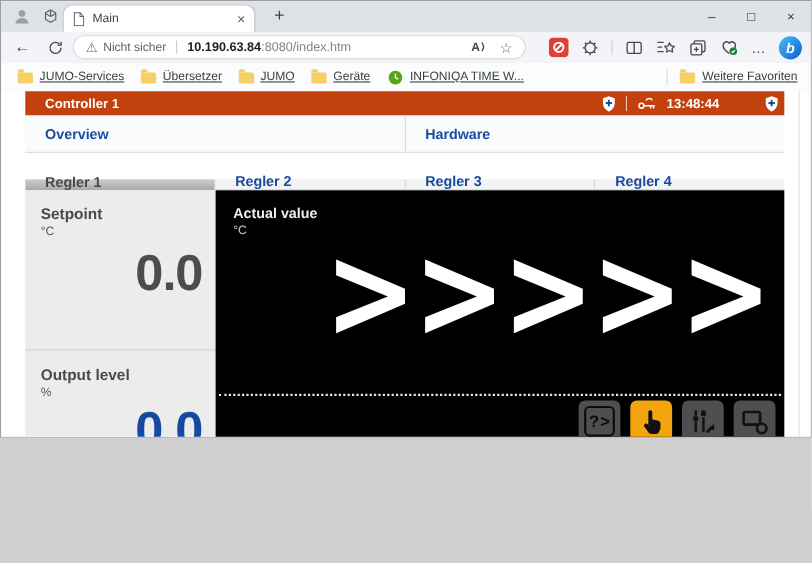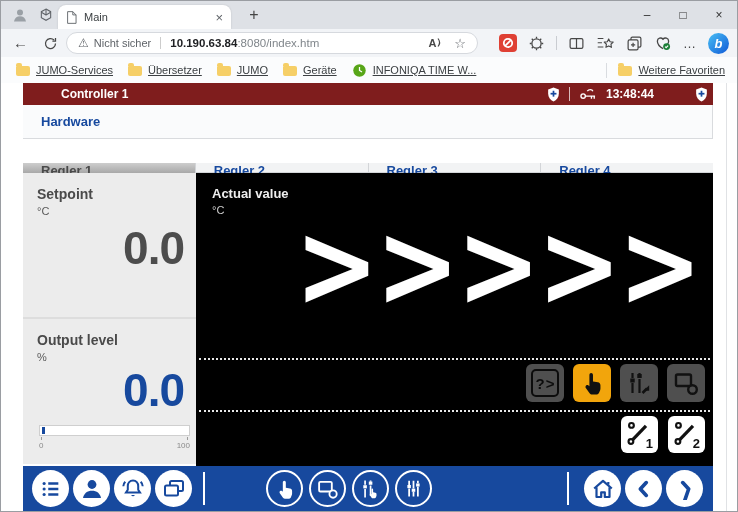--- a/index.html
+++ b/index.html
@@ -1,16 +1,16 @@
 <!DOCTYPE html>
 <html><head>
 <meta charset="utf-8">
 <style>
   html,body{margin:0;padding:0;background:#cfcfcf;}
-  .window{position:relative;width:738px;height:512px;box-sizing:border-box;border:1px solid #9a9da2;background:#fff;overflow:hidden;font-family:"Liberation Sans",sans-serif;-webkit-font-smoothing:antialiased;}
+  .window{position:relative;width:738px;height:398px;box-sizing:border-box;border:1px solid #9a9da2;background:#fff;overflow:hidden;font-family:"Liberation Sans",sans-serif;-webkit-font-smoothing:antialiased;}
   svg{display:block;}
 
   
   .titlebar{position:absolute;top:0;left:0;right:0;height:28px;background:#dee1e6;}
   .tb-btn{position:absolute;top:5px;width:18px;height:18px;display:flex;align-items:center;justify-content:center;}
   .profile-btn{left:10px;}
   .workspaces-btn{left:36px;}
   .tab{position:absolute;left:57px;top:4px;width:173px;height:24px;background:#fff;border-radius:8px 8px 0 0;display:flex;align-items:center;padding:0 8px;box-sizing:border-box;font-size:11px;color:#3c4043;box-shadow:0 0 2px rgba(0,0,0,.15);}
   .tab-title{margin-left:7px;}
   .tab-close{margin-left:auto;font-size:13px;color:#5f6368;line-height:1;}
@@ -38,33 +38,33 @@
   .bm{display:flex;align-items:center;gap:6px;margin-left:15px;}
   .folder{width:14px;height:10px;background:#f6cf67;border-radius:1px 2px 2px 2px;position:relative;margin-top:2px;}
   .folder::before{content:'';position:absolute;top:-3px;left:0;width:6px;height:3px;background:#f6cf67;border-radius:2px 2px 0 0;}
   .bm-right{margin-left:auto;display:flex;align-items:center;gap:6px;padding:0 12px 0 11px;border-left:1px solid #d9dce0;height:15px;}
 
   
   .page{position:absolute;top:82px;left:0;right:0;bottom:0;background:#fff;}
   .scroll-line{position:absolute;top:0;right:10px;width:1px;height:100%;background:#e0e2e5;}
   .app{position:absolute;left:22px;top:0;width:690px;height:428px;}
 
-  .app-header{position:absolute;top:0;left:0;right:0;height:22px;background:#7f1d1d;color:#fff;display:flex;align-items:center;font-size:12px;font-weight:bold;padding-left:20px;}
+  .app-header{position:absolute;top:0;left:0;right:0;height:22px;background:#c2410c;color:#fff;display:flex;align-items:center;font-size:12px;font-weight:bold;}
   .app-title{margin-left:18px;}
   .hdr-right{margin-left:auto;display:flex;align-items:center;gap:9px;padding-right:5px;}
   .hdr-div{width:1px;height:14px;background:rgba(255,255,255,.7);}
   .hdr-shield-last{margin-left:32px;}
   .hdr-time{font-size:12px;font-weight:bold;}
 
   .nav-tabs{position:absolute;top:22px;left:0;right:0;height:34px;display:flex;background:#fafbfc;border-bottom:1px solid #d9dbde;box-sizing:border-box;}
   .nav-tab{flex:1;display:flex;align-items:center;padding-left:18px;color:#17499e;font-weight:bold;font-size:13px;box-sizing:border-box;}
   .nav-tab:first-child{border-right:1px solid #d9dbde;}
 
   .sub-tabs{position:absolute;top:56px;left:0;right:0;height:34px;display:flex;}
-  .sub-tab{flex:1;display:flex;align-items:flex-start;padding-left:18px;font-weight:bold;font-size:13px;background:#f2f3f4;color:#17499e;border-right:1px solid #d3d5d8;border-bottom:1px solid #d3d5d8;box-sizing:border-box;margin-top:24px;}
+  .sub-tab{flex:1;display:flex;align-items:flex-end;padding-left:18px;font-weight:bold;font-size:13px;background:#f2f3f4;color:#17499e;border-right:1px solid #d3d5d8;border-bottom:1px solid #d3d5d8;box-sizing:border-box;margin-top:24px;}
   .sub-tab:last-child{border-right:none;}
   .sub-tab.active{background:linear-gradient(#cdcdcd,#a8a8a8);color:#4a4a4a;border-bottom:none;}
 
   .content{position:absolute;top:90px;left:0;right:0;height:293px;}
   .left-col{position:absolute;left:0;top:0;width:173px;height:100%;}
   .card{background:#ececec;box-sizing:border-box;position:relative;padding:13px 12px 0 14px;}
   .card-setpoint{height:146px;border-bottom:2px solid #dddddd;}
   .card-output{height:145px;}
   .card-label{font-size:14px;font-weight:bold;color:#4a4a4a;}
   .card-unit{font-size:11px;color:#5a5a5a;margin-top:3px;}
@@ -269,20 +269,23 @@
                 <path d="M12 1l10 3.5v7.5c0 7.3-4.3 12.2-10 15-5.7-2.8-10-7.7-10-15V4.5z" fill="#fff"></path>
                 <rect x="10.4" y="7" width="3.2" height="11" fill="#17499e"></rect>
                 <rect x="6.5" y="10.9" width="11" height="3.2" fill="#17499e"></rect>
               </svg>
           </span>
         </span>
       </div>
 
       <div class="nav-tabs">
         <div class="nav-tab">
+            <span>Overview</span>
+          </div>
+        <div class="nav-tab">
             <span>Hardware</span>
           </div>
       </div>
 
       <div class="sub-tabs">
         <div class="sub-tab active">
             <span>Regler 1</span>
           </div>
         <div class="sub-tab">
             <span>Regler 2</span>

